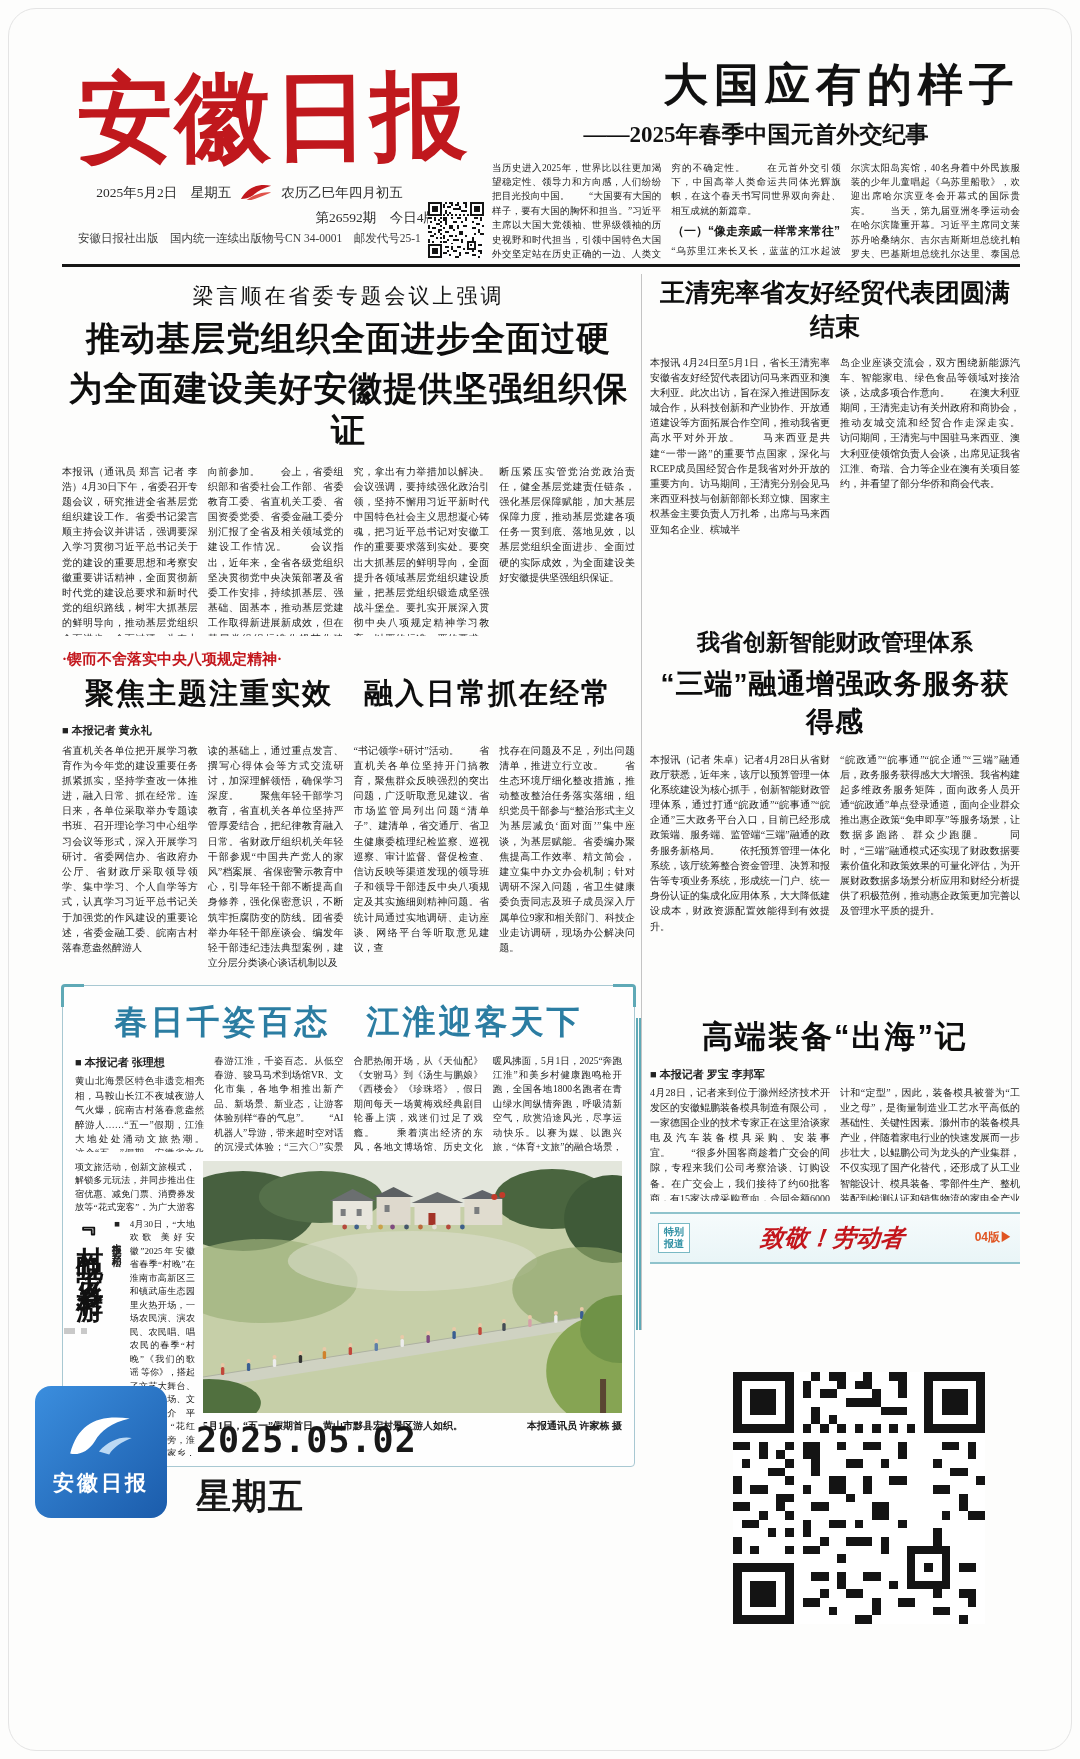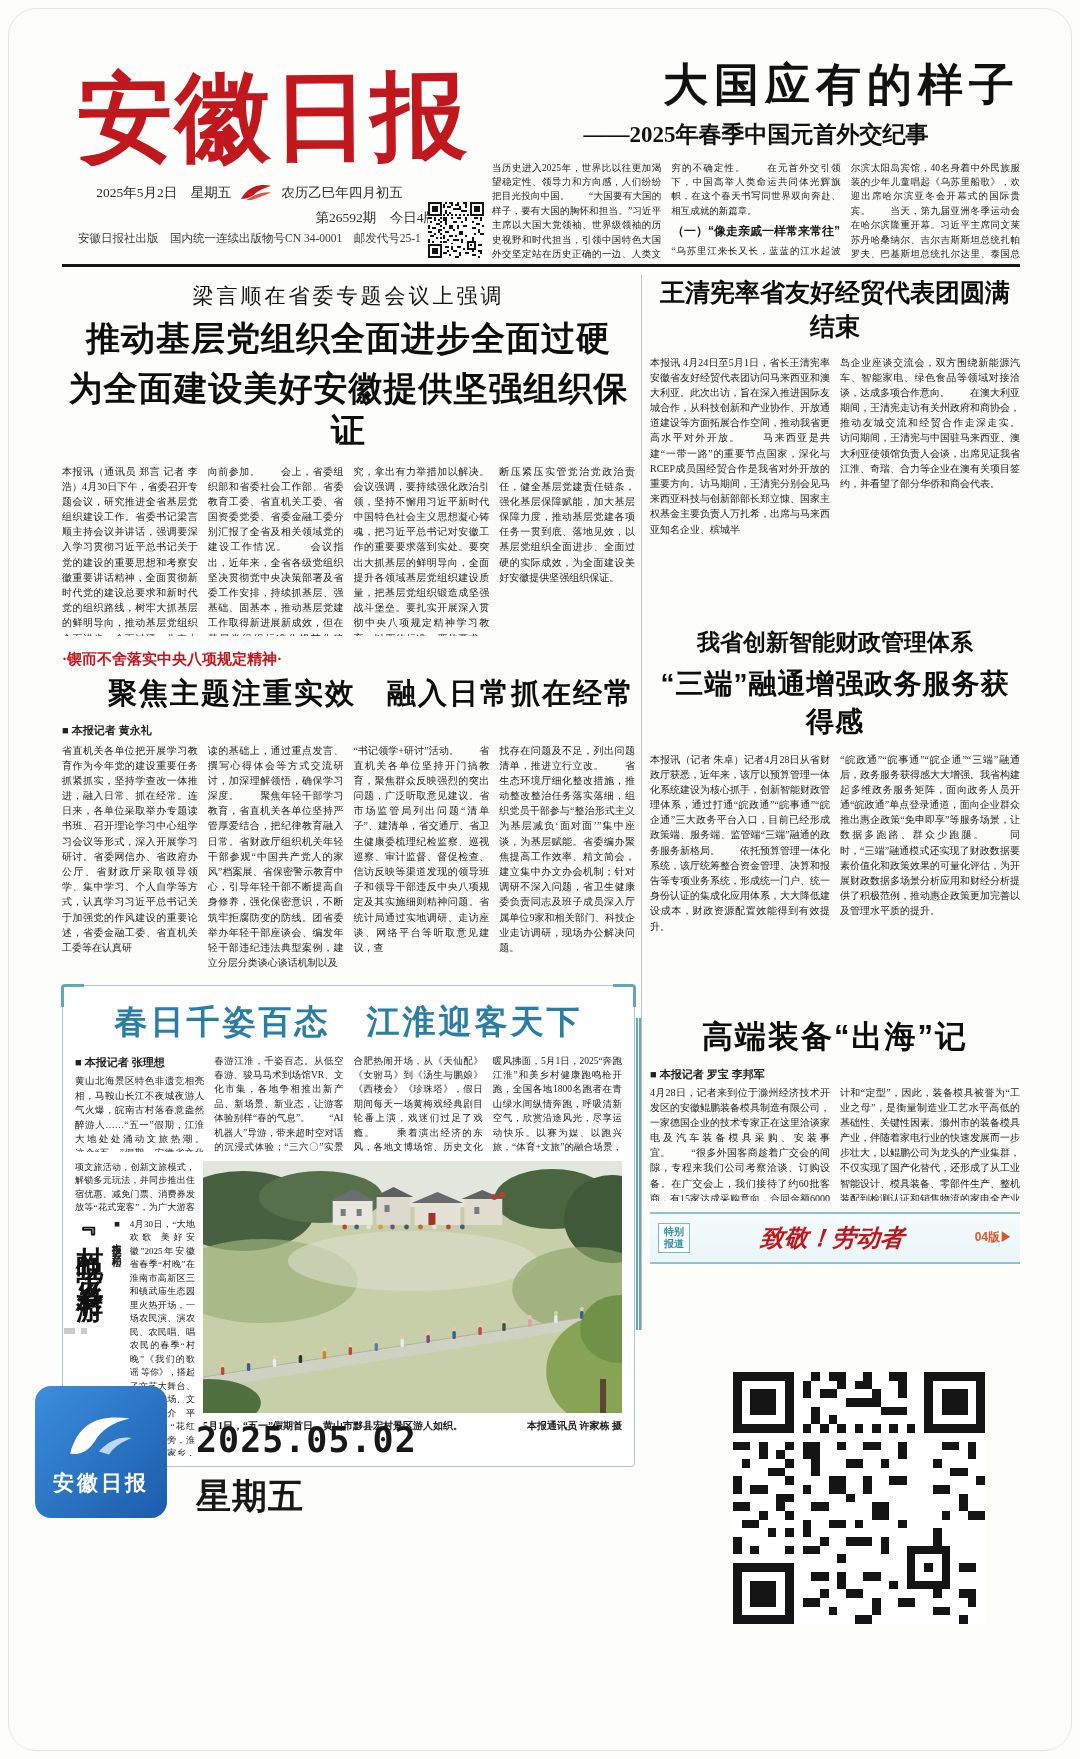--- a/index.html
+++ b/index.html
@@ -27,21 +27,21 @@
   .ta-sec{font-family:"Liberation Sans",sans-serif;font-weight:700;font-size:12px;text-align:center;margin:4px 0;}
   #rule{left:62px;top:264px;width:958px;height:3px;background:#161616;}
   
   #left-main{left:62px;top:276px;width:573px;}
   .ms-kicker{text-align:center;font-size:21px;letter-spacing:3px;margin-top:6px;color:#161616;}
   .ms-h{font-family:"Liberation Sans",sans-serif;font-weight:900;font-size:34px;line-height:1.25;
         text-align:center;letter-spacing:1px;margin-top:7px;color:#0e0e0e;}
   .ms-cols{margin-top:12px;height:172px;}
   .conduct{margin-top:14px;}
   .red-kicker{color:#c3161c;font-weight:700;font-size:15px;margin:2px 0 5px;}
-  .cd-h{font-family:"Liberation Sans",sans-serif;font-weight:900;font-size:29px;text-align:right;
+  .cd-h{font-family:"Liberation Sans",sans-serif;font-weight:900;font-size:29px;text-align:center;
         letter-spacing:2px;color:#0e0e0e;}
   .byline{font-family:"Liberation Sans",sans-serif;font-weight:700;font-size:11px;color:#222;}
   .cd-by{margin:9px 0 5px;}
   .cd-cols{height:228px;}
   
   .feature{margin-top:14px;border:1px solid #a8c8d2;border-radius:4px;position:relative;
            padding:10px 12px;background:#fefefe;}
   .feature::before,.feature::after{content:"";position:absolute;width:20px;height:20px;top:-2px;}
   .feature::before{left:-2px;border-top:3px solid #5fa9b6;border-left:3px solid #5fa9b6;border-radius:4px 0 0 0;}
   .feature::after{right:-2px;border-top:3px solid #5fa9b6;border-right:3px solid #5fa9b6;border-radius:0 4px 0 0;}
@@ -279,21 +279,21 @@
       <div class="col">究，拿出有力举措加以解决。　　会议强调，要持续强化政治引领，坚持不懈用习近平新时代中国特色社会主义思想凝心铸魂，把习近平总书记对安徽工作的重要要求落到实处。要突出大抓基层的鲜明导向，全面提升各领域基层党组织建设质量，把基层党组织锻造成坚强战斗堡垒。要扎实开展深入贯彻中央八项规定精神学习教育，以严的标准、严的要求一体推进学查改，注重开门搞教育，真正让群众可感可及。要不</div>
       <div class="col">断压紧压实管党治党政治责任，健全基层党建责任链条，强化基层保障赋能，加大基层保障力度，推动基层党建各项任务一贯到底、落地见效，以基层党组织全面进步、全面过硬的实际成效，为全面建设美好安徽提供坚强组织保证。</div>
     </div>
   </div>
 
   <div class="conduct">
     <div class="red-kicker">·锲而不舍落实中央八项规定精神·</div>
     <div class="cd-h">聚焦主题注重实效　融入日常抓在经常</div>
     <div class="byline cd-by">■ 本报记者 黄永礼</div>
     <div class="cols cd-cols">
-      <div class="col">省直机关各单位把开展学习教育作为今年党的建设重要任务抓紧抓实，坚持学查改一体推进，融入日常、抓在经常。连日来，各单位采取举办专题读书班、召开理论学习中心组学习会议等形式，深入开展学习研讨。省委网信办、省政府办公厅、省财政厅采取领导领学、集中学习、个人自学等方式，认真学习习近平总书记关于加强党的作风建设的重要论述，省委金融工委、省直机关工委等在认真研</div>
+      <div class="col">省直机关各单位把开展学习教育作为今年党的建设重要任务抓紧抓实，坚持学查改一体推进，融入日常、抓在经常。连日来，各单位采取举办专题读书班、召开理论学习中心组学习会议等形式，深入开展学习研讨。省委网信办、省政府办公厅、省财政厅采取领导领学、集中学习、个人自学等方式，认真学习习近平总书记关于加强党的作风建设的重要论述，省委金融工委、皖南古村落春意盎然醉游人</div>
       <div class="col">读的基础上，通过重点发言、撰写心得体会等方式交流研讨，加深理解领悟，确保学习深度。　　聚焦年轻干部学习教育，省直机关各单位坚持严管厚爱结合，把纪律教育融入日常。省财政厅组织机关年轻干部参观“中国共产党人的家风”档案展、省保密警示教育中心，引导年轻干部不断提高自身修养，强化保密意识，不断筑牢拒腐防变的防线。团省委举办年轻干部座谈会、编发年轻干部违纪违法典型案例，建立分层分类谈心谈话机制以及</div>
       <div class="col">“书记领学+研讨”活动。　　省直机关各单位坚持开门搞教育，聚焦群众反映强烈的突出问题，广泛听取意见建议。省市场监管局列出问题“清单子”、建清单，省交通厅、省卫生健康委梳理纪检监察、巡视巡察、审计监督、督促检查、信访反映等渠道发现的领导班子和领导干部违反中央八项规定及其实施细则精神问题。省统计局通过实地调研、走访座谈、网络平台等听取意见建议，查</div>
       <div class="col">找存在问题及不足，列出问题清单，推进立行立改。　　省生态环境厅细化整改措施，推动整改整治任务落实落细，组织党员干部参与“整治形式主义为基层减负‘面对面’”集中座谈，为基层赋能。省委编办聚焦提高工作效率、精文简会，建立集中办文办会机制；针对调研不深入问题，省卫生健康委负责同志及班子成员深入厅属单位9家和相关部门、科技企业走访调研，现场办公解决问题。</div>
     </div>
   </div>
 
   <div class="feature">
     <div class="f-head">春日千姿百态　江淮迎客天下</div>
     <div class="cols f-cols">
       <div class="col col-s">

